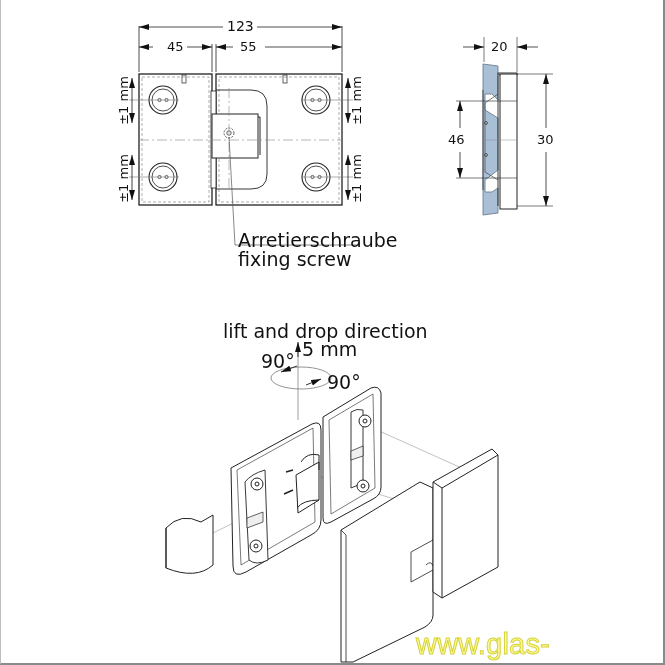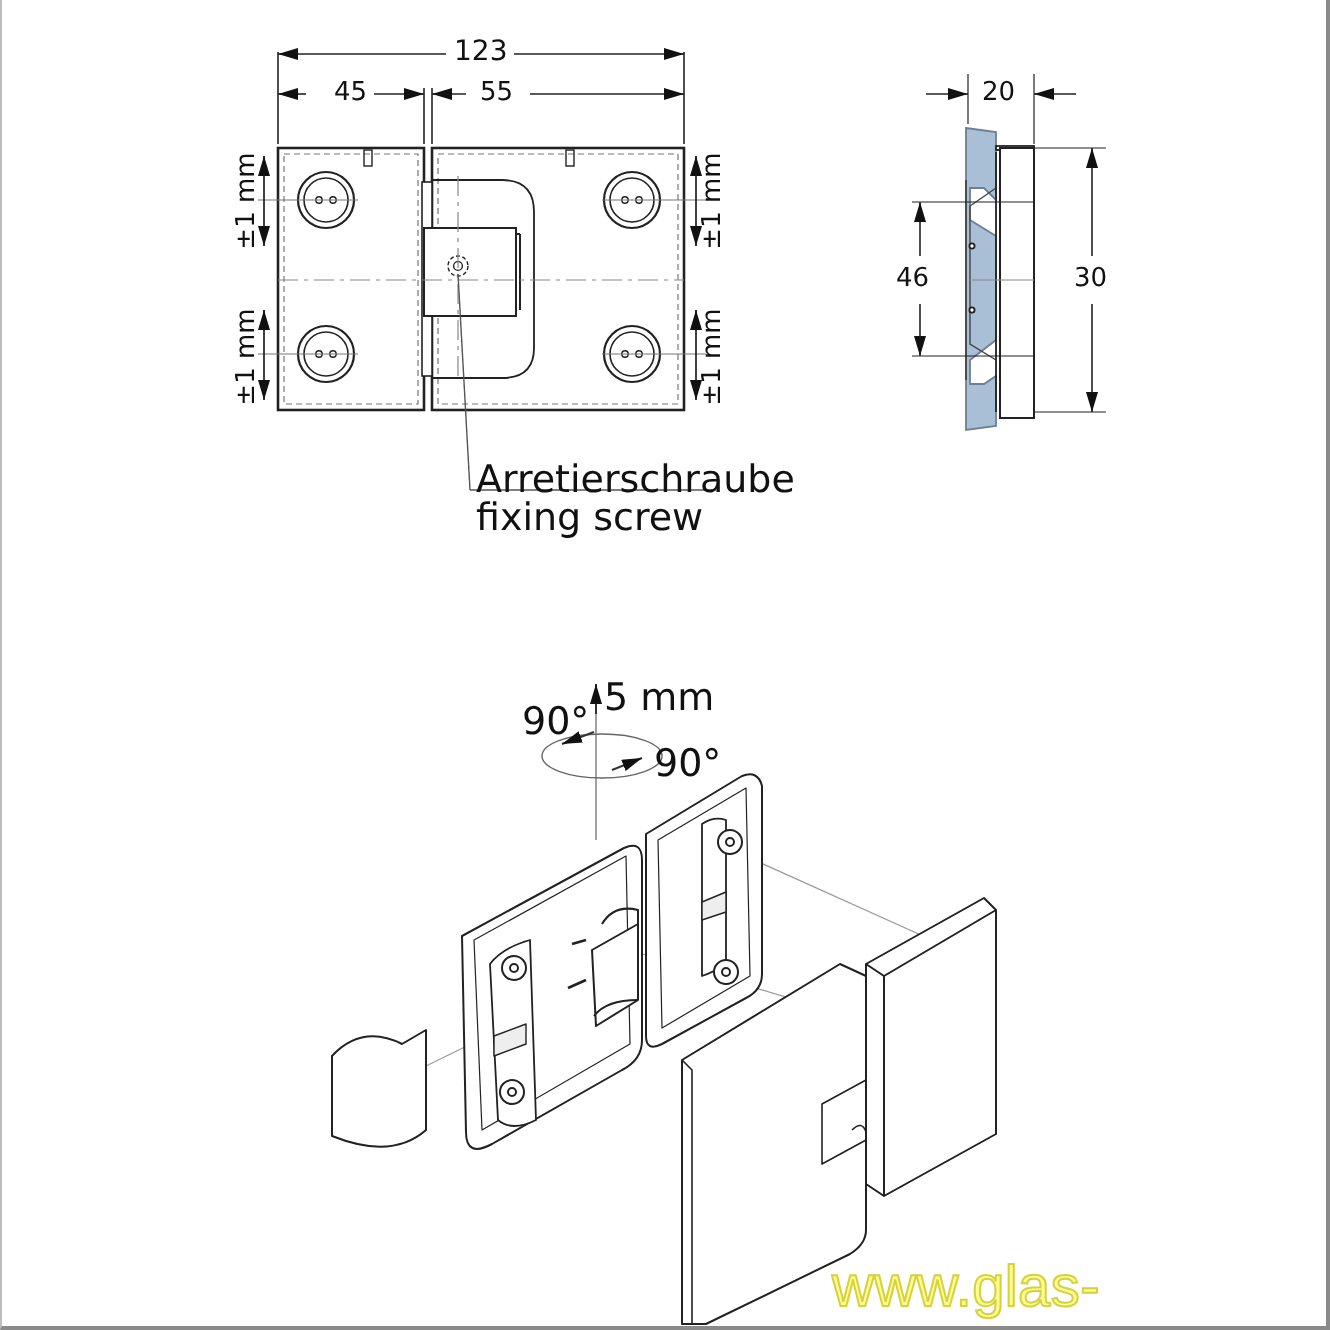--- a/index.html
+++ b/index.html
@@ -205,18 +205,19 @@
   <span class="lbl dim" style="left:331px;top:94px;transform:rotate(-90deg);">±1 mm</span>
   <span class="lbl dim" style="left:331px;top:172px;transform:rotate(-90deg);">±1 mm</span>
 
   <span class="lbl note" style="left:237px;top:231px;">Arretierschraube</span>
   <span class="lbl note" style="left:237px;top:250px;text-align:right;">fixing screw</span>
 
   <span class="lbl dim" style="left:490px;top:40px;">20</span>
   <span class="lbl dim" style="left:447px;top:133px;">46</span>
   <span class="lbl dim" style="left:536px;top:133px;">30</span>
 
+  <span class="lbl note" style="left:222px;top:322px;">lift and drop direction</span>
   <span class="lbl note" style="left:301px;top:340px;">5 mm</span>
   <span class="lbl note" style="left:260px;top:352px;">90°</span>
   <span class="lbl note" style="left:326px;top:373px;">90°</span>
 
   <span class="wm">www.glas-scholl.de</span>
 </div>
 
 </body></html>

